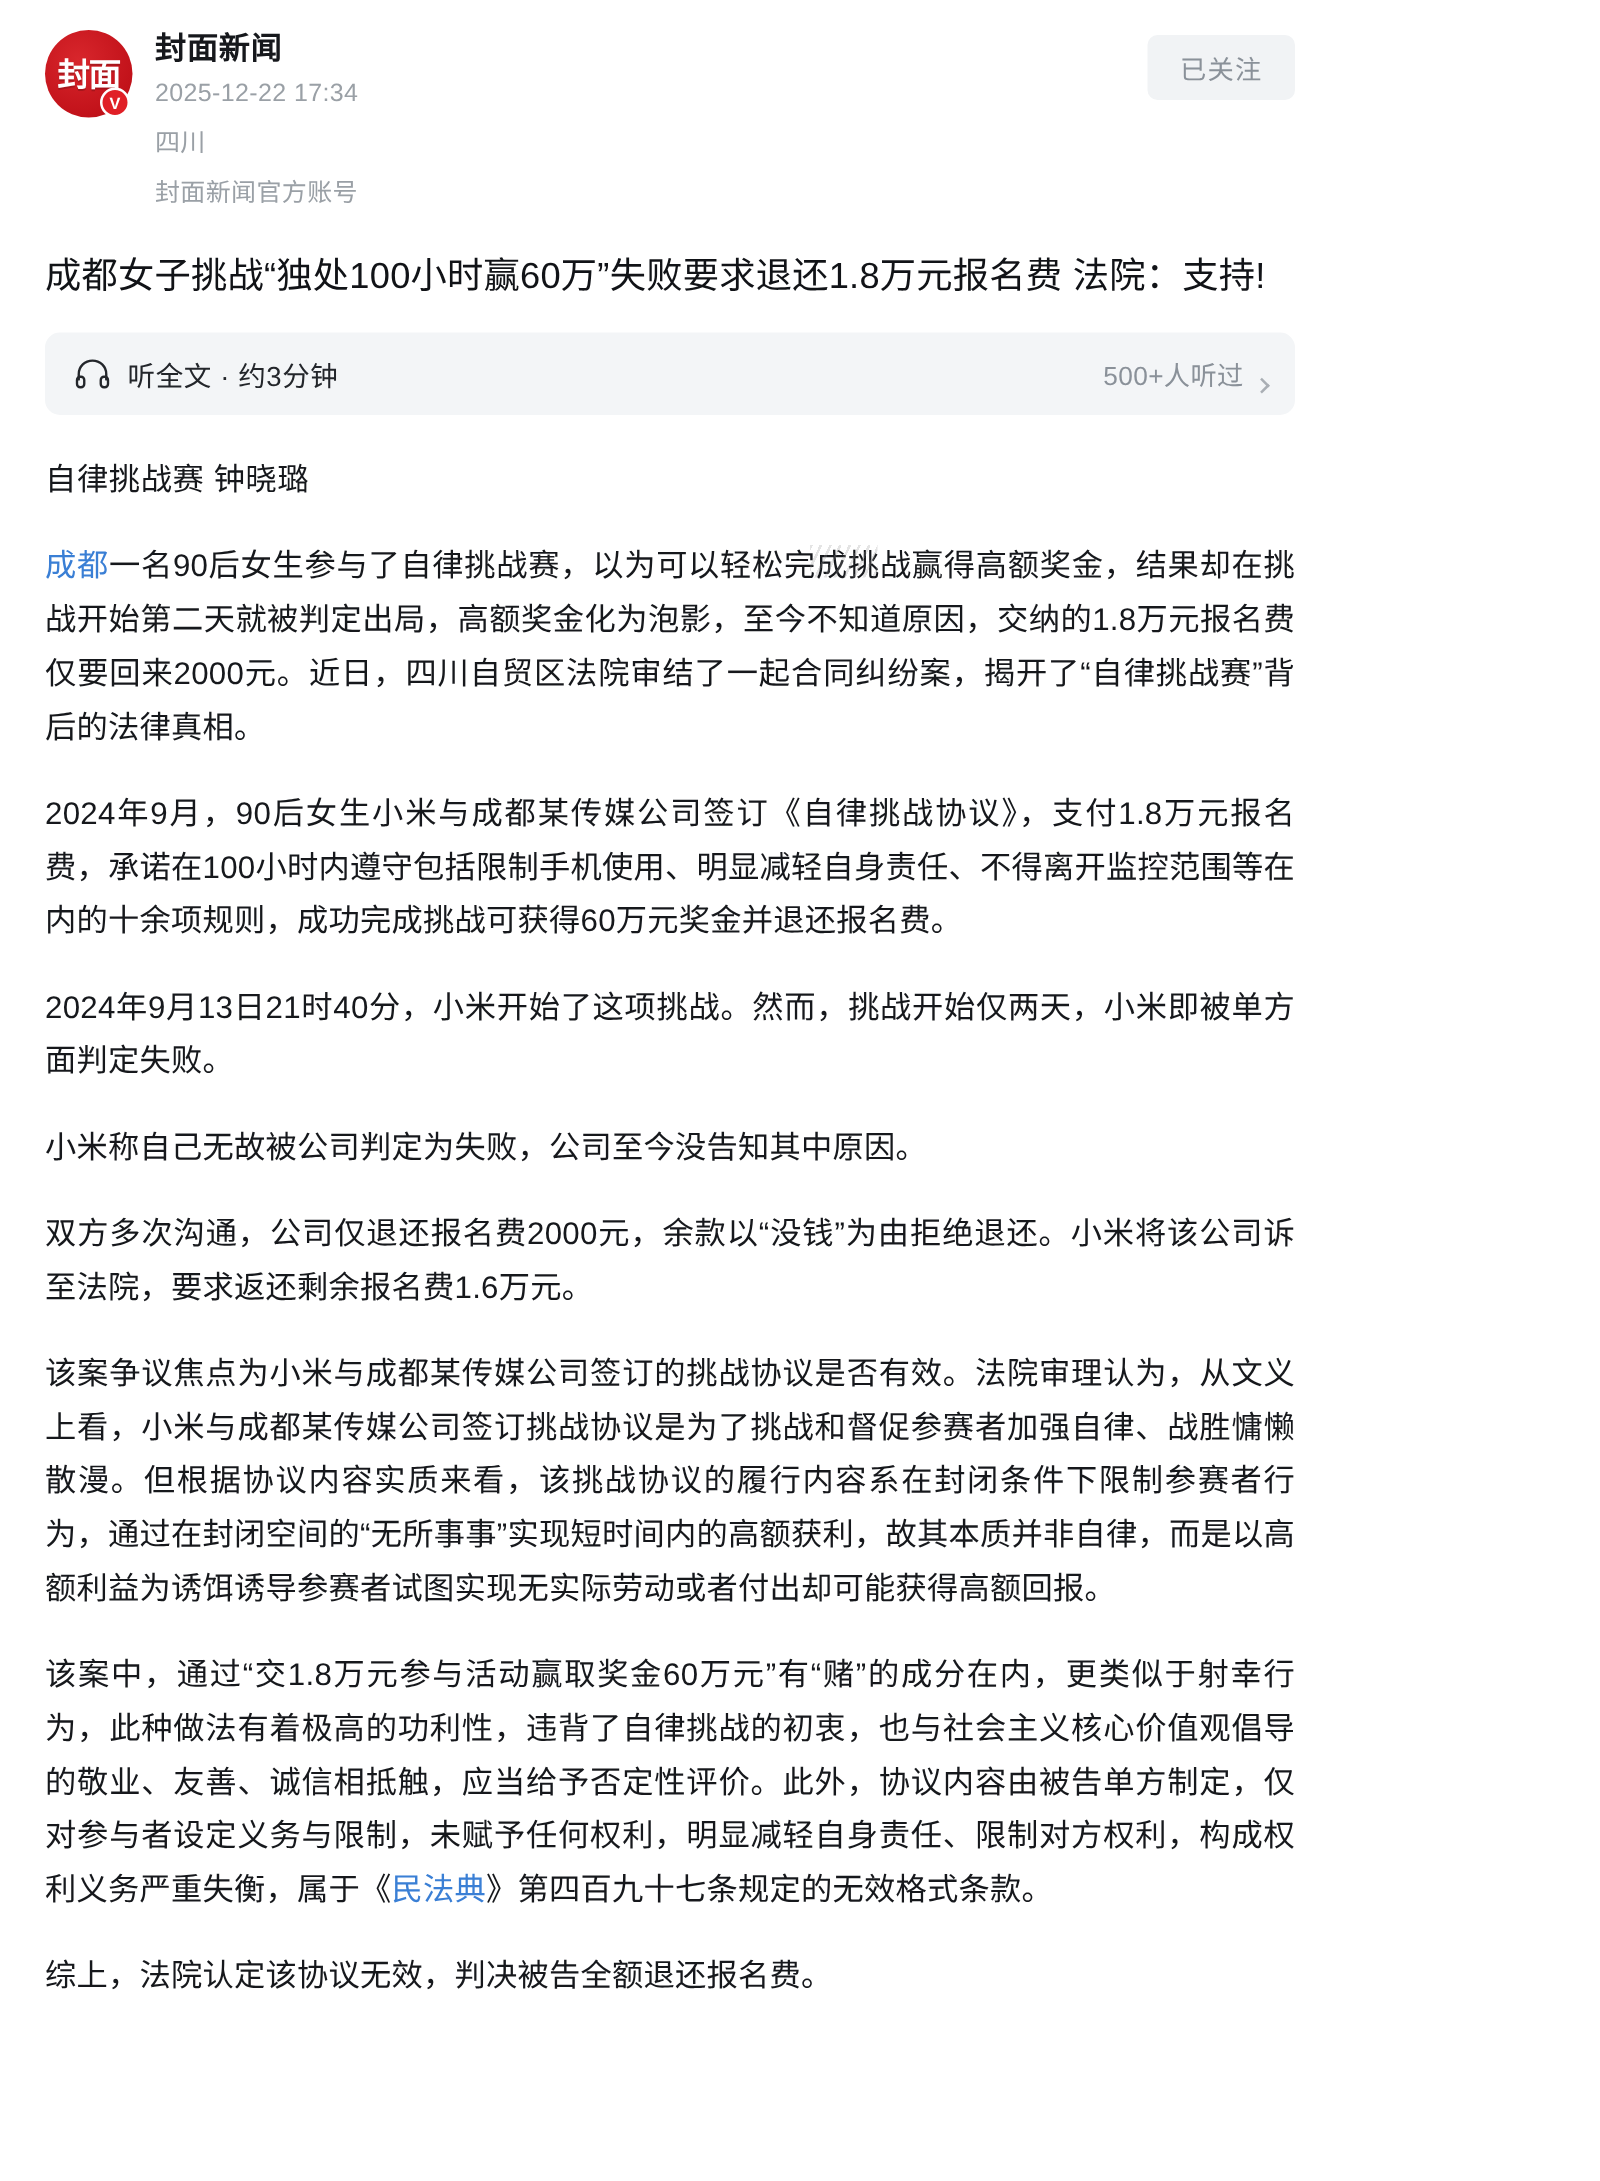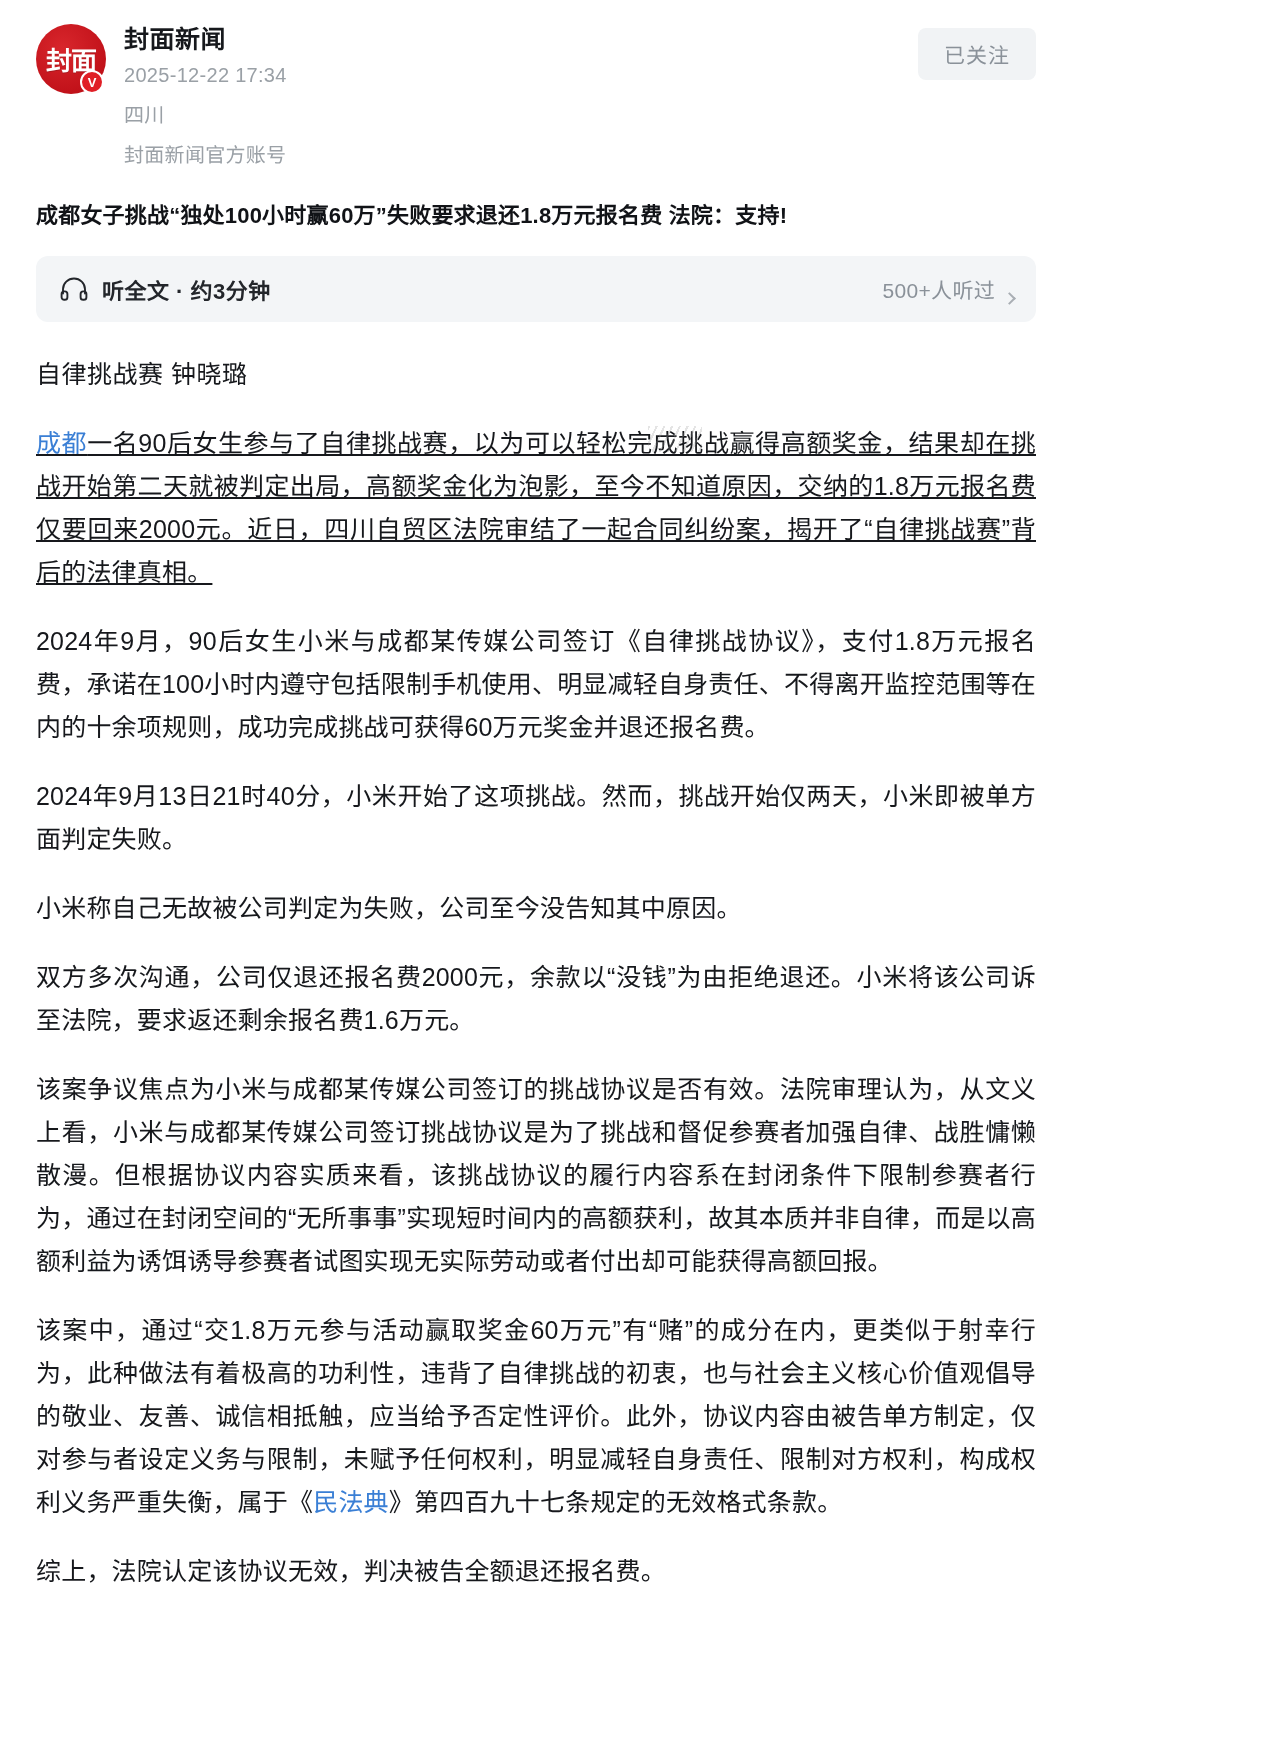--- a/index.html
+++ b/index.html
@@ -101,22 +101,22 @@
     font-size: 21px;
     font-family: "Liberation Sans", sans-serif;
     padding: 11px 26px;
     cursor: pointer;
     letter-spacing: 1px;
     text-align: right;
   }
 
   
   .article-title {
-    font-size: 22px;
-    font-weight: 700;
+    font-size: 29px;
+    font-weight: 400;
     line-height: 1.45;
     color: #111317;
     margin: 26px 0 0 0;
     letter-spacing: .2px;
   }
 
   
   .audio-bar {
     margin: 24px 0 0 0;
     background: #f3f5f7;
@@ -125,21 +125,20 @@
     display: flex;
     align-items: center;
     justify-content: space-between;
     padding: 0 22px 0 24px;
     cursor: pointer;
   }
   .audio-left {
     display: flex;
     align-items: center;
     gap: 14px;
-    font-weight: bold;
   }
   .headphone-icon {
     width: 28px; height: 26px;
     display: block;
   }
   .audio-label {
     font-size: 22px;
     color: #23262b;
     letter-spacing: .5px;
   }
@@ -179,21 +178,20 @@
     text-justify: inter-ideograph;
     letter-spacing: .2px;
   }
   .body-copy p:first-child { margin-top: 28px; }
   a.inline-link {
     color: #3a7fd5;
     text-decoration: none;
   }
   .watermark {
     position: relative;
-    text-decoration: underline;
   }
   .watermark::after {
     content: "";
     position: absolute;
     left: 612px;
     top: 4px;
     width: 54px;
     height: 26px;
     background:
       repeating-linear-gradient(115deg, rgba(150,150,150,.30) 0 2px, rgba(255,255,255,0) 2px 7px);

